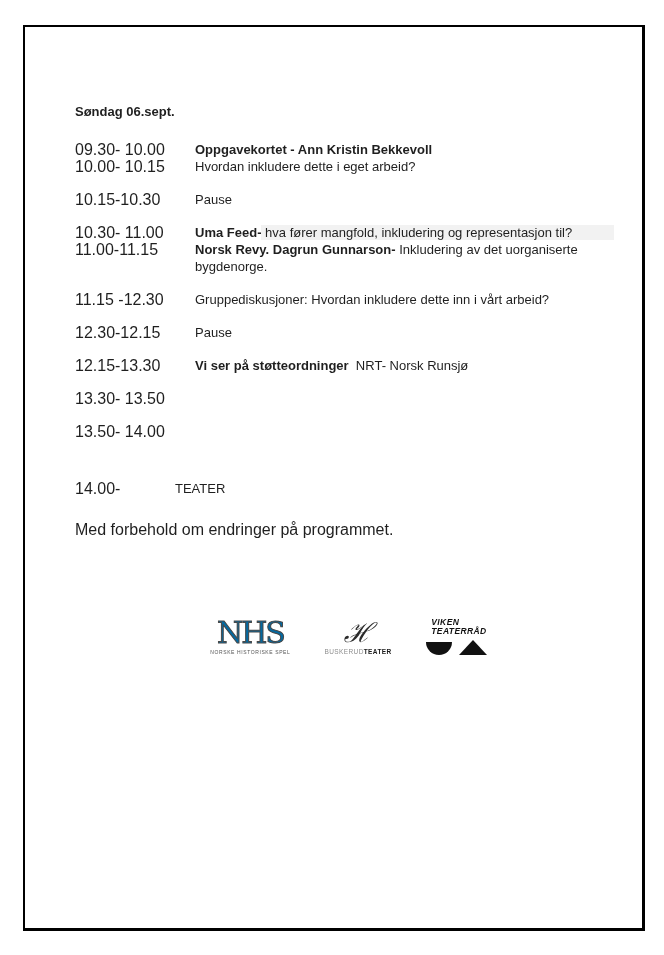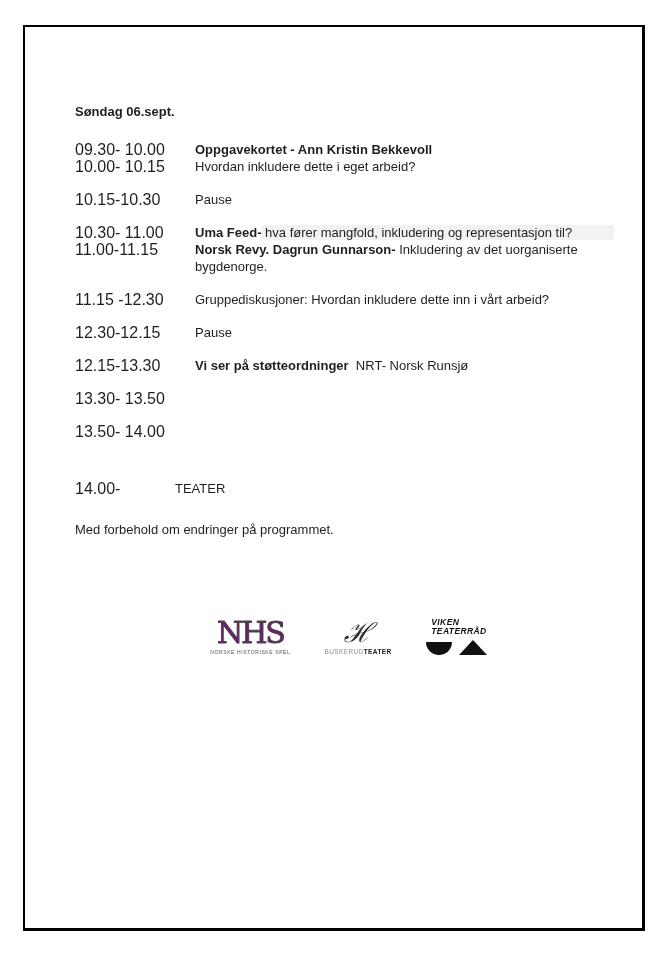--- a/index.html
+++ b/index.html
@@ -39,39 +39,39 @@
     white-space: pre-wrap;
   }
   .b { font-weight: 700; }
   .hl { background: var(--highlight, #f2f2f2); padding-right: 42px; }
 
   .lunch-row { display: flex; margin-top: 40px; }
   .lunch-row .time { flex: 0 0 100px; }
 
   .footnote {
     margin-top: 24px;
-    font-size: 13px;
+    font-size: 16px;
     line-height: 17px;
   }
 
   .logo-strip {
     margin-top: 80px;
     display: flex;
     justify-content: center;
     align-items: center;
     gap: 34px;
   }
   .logo { display: flex; flex-direction: column; align-items: center; }
 
   
   .nhs-monogram {
     font-family: "DejaVu Serif", serif;
     font-size: 30px;
     line-height: 30px;
-    color: #701a75;
+    color: #0369a1;
     -webkit-text-stroke: 1px #4a4a4a;
     text-shadow: 0 0 0.5px #666;
     letter-spacing: -2px;
   }
   .nhs-caption {
     margin-top: 1px;
     font-size: 5px;
     letter-spacing: 0.6px;
     color: #555;
     white-space: nowrap;

